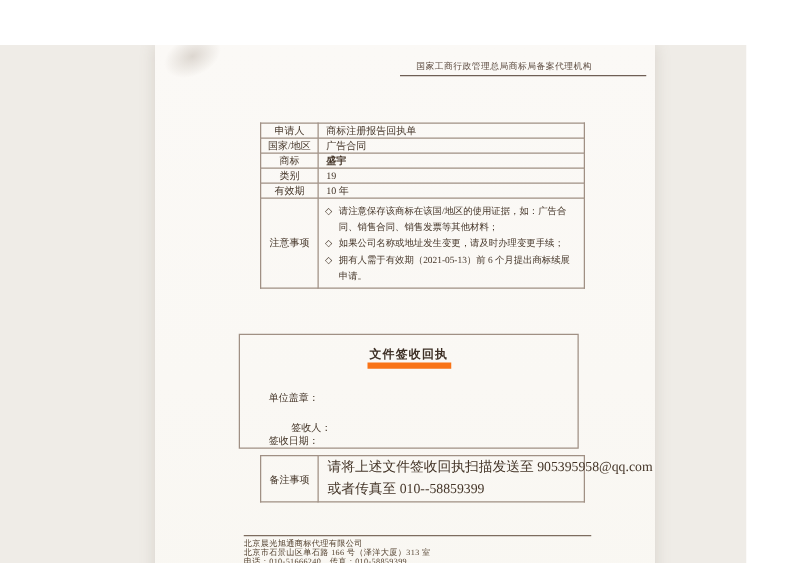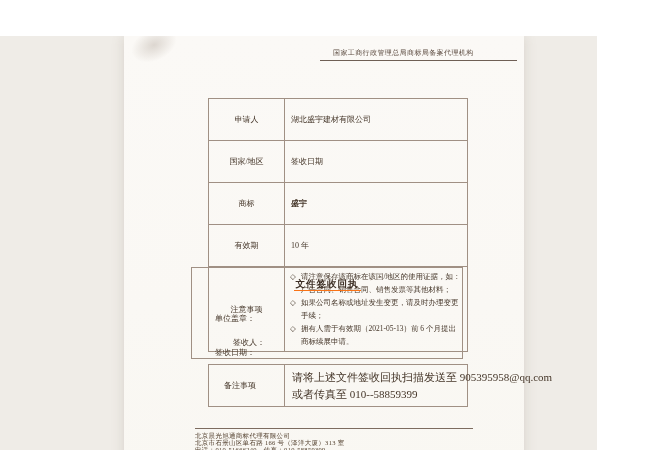--- a/index.html
+++ b/index.html
@@ -24,46 +24,46 @@
     position:absolute;left:320px;top:12px;width:197px;box-sizing:border-box;
     border-bottom:1px solid #6f5f55;padding:0 0 2px 13px;
     font-size:7px;color:#5d4c41;letter-spacing:.4px;white-space:nowrap;
   }
   .doc-title{
     position:absolute;left:150px;top:31px;width:320px;text-align:center;
     font-size:15px;font-weight:bold;letter-spacing:2px;color:#3d2f25;
     text-shadow:0 0 .4px rgba(61,47,37,.55);
   }
   table{border-collapse:collapse;table-layout:fixed;}
-  td{border:1px solid #a09084;font-size:8px;color:#443528;padding:15px;vertical-align:middle;}
+  td{border:1px solid #a09084;font-size:8px;color:#443528;padding:0;vertical-align:middle;}
   .info-table{position:absolute;left:208px;top:62px;width:260px;}
   .info-table .lbl{width:45px;text-align:center;}
   .info-table .val{padding-left:6px;text-align:left;}
   .info-table tr.r{height:12px;}
   .info-table tr.notes-row{height:67px;}
   .bold{font-weight:bold;}
   td.notes{padding:3px 4px 3px 5px;vertical-align:middle;}
   .note{display:flex;font-size:7.5px;line-height:13px;}
   .note .bullet{width:11px;flex:none;}
   .note .ntext{flex:1;}
   .receipt-box{
     position:absolute;left:191px;top:231px;width:272px;height:92px;
     border:1px solid #a09084;box-sizing:border-box;
   }
   .receipt-title-wrap{margin-top:5px;text-align:center;}
   .receipt-title{
     font-size:9.5px;font-weight:bold;letter-spacing:1px;color:#3d2f25;
-    border-bottom:1px solid #f97316;padding:0 2px 1px;
+    border-bottom:5px solid #f97316;padding:0 2px 1px;
   }
   .receipt-statement{position:absolute;left:23px;top:19px;font-size:8px;}
   .receipt-stamp{position:absolute;left:23px;top:45px;font-size:8px;}
   .receipt-signer{position:absolute;left:41px;top:69px;font-size:8px;}
   .receipt-date{position:absolute;left:23px;top:79px;font-size:8px;}
   .remarks-table{position:absolute;left:208px;top:328px;width:260px;height:38px;}
-  .remarks-table .lbl{width:45px;}
+  .remarks-table .lbl{width:45px;text-align:center;}
   .remarks-table .val{padding:1px 2px 1px 7px;}
   .remark-line{font-size:11px;line-height:17px;white-space:nowrap;}
   .footer{
     position:absolute;left:195px;top:392px;width:278px;
     border-top:1px solid #7d6c5f;padding-top:2.5px;
     font-size:6.5px;line-height:7.2px;color:#53412f;letter-spacing:.3px;
   }
   .footer div{white-space:nowrap;}
 </style>
 </head>
@@ -73,29 +73,33 @@
   <div class="paper"></div>
   <div class="crease"></div>
 
   <div class="agency-note">国家工商行政管理总局商标局备案代理机构</div>
 
 
   <table class="info-table">
     <tbody>
         <tr class="r">
       <td class="lbl">申请人</td>
-      <td class="val">湖北盛宇建材有限公司</td>
+      <td class="val">商标注册报告回执单</td>
     </tr>
     <tr class="r">
       <td class="lbl">国家/地区</td>
-      <td class="val">签收日期</td>
+      <td class="val">广告合同</td>
     </tr>
     <tr class="r">
       <td class="lbl">商标</td>
       <td class="val bold">盛宇</td>
+    </tr>
+    <tr class="r">
+      <td class="lbl">类别</td>
+      <td class="val">19</td>
     </tr>
     <tr class="r">
       <td class="lbl">有效期</td>
       <td class="val">10 年</td>
     </tr>
     <tr class="notes-row">
       <td class="lbl">注意事项</td>
       <td class="notes">
         <div class="note">
           <span class="bullet">◇</span>

